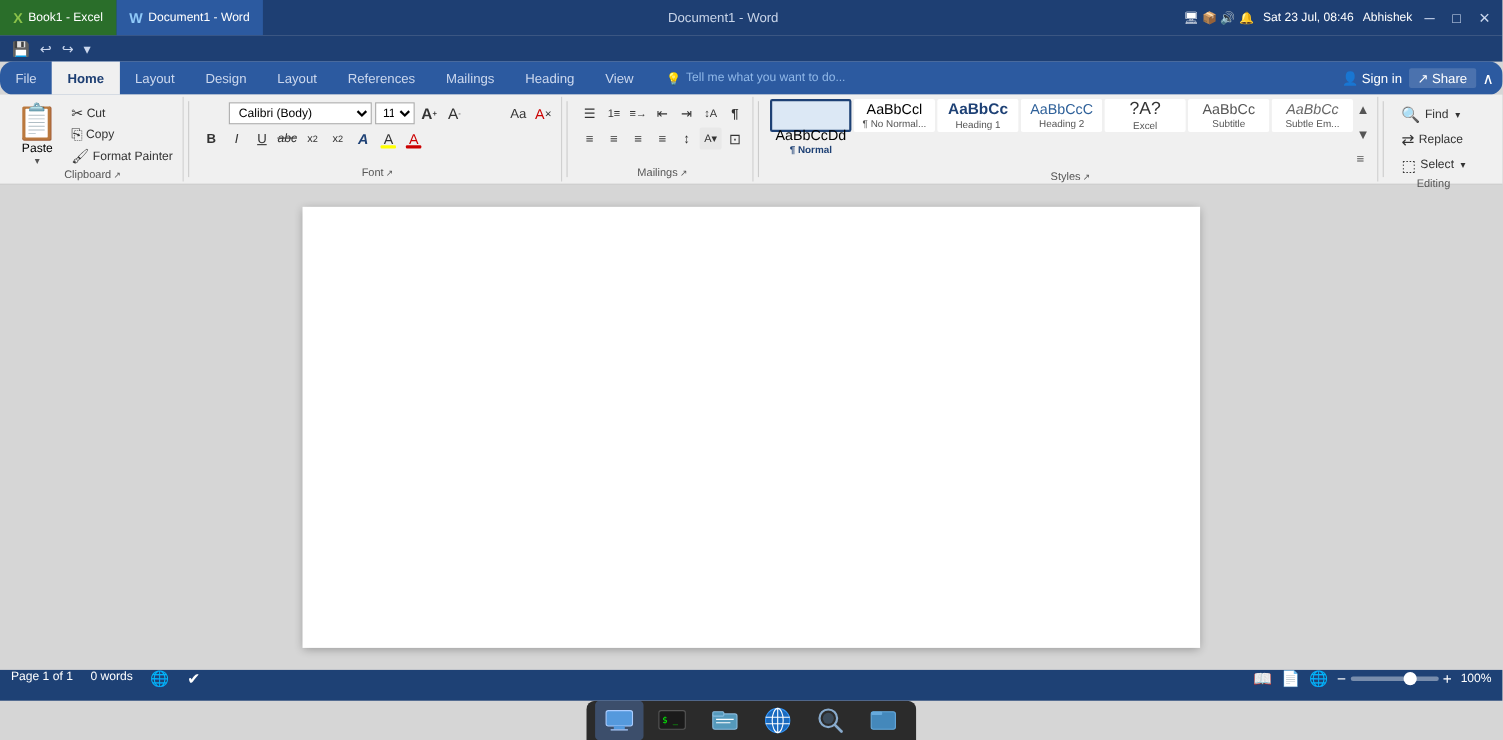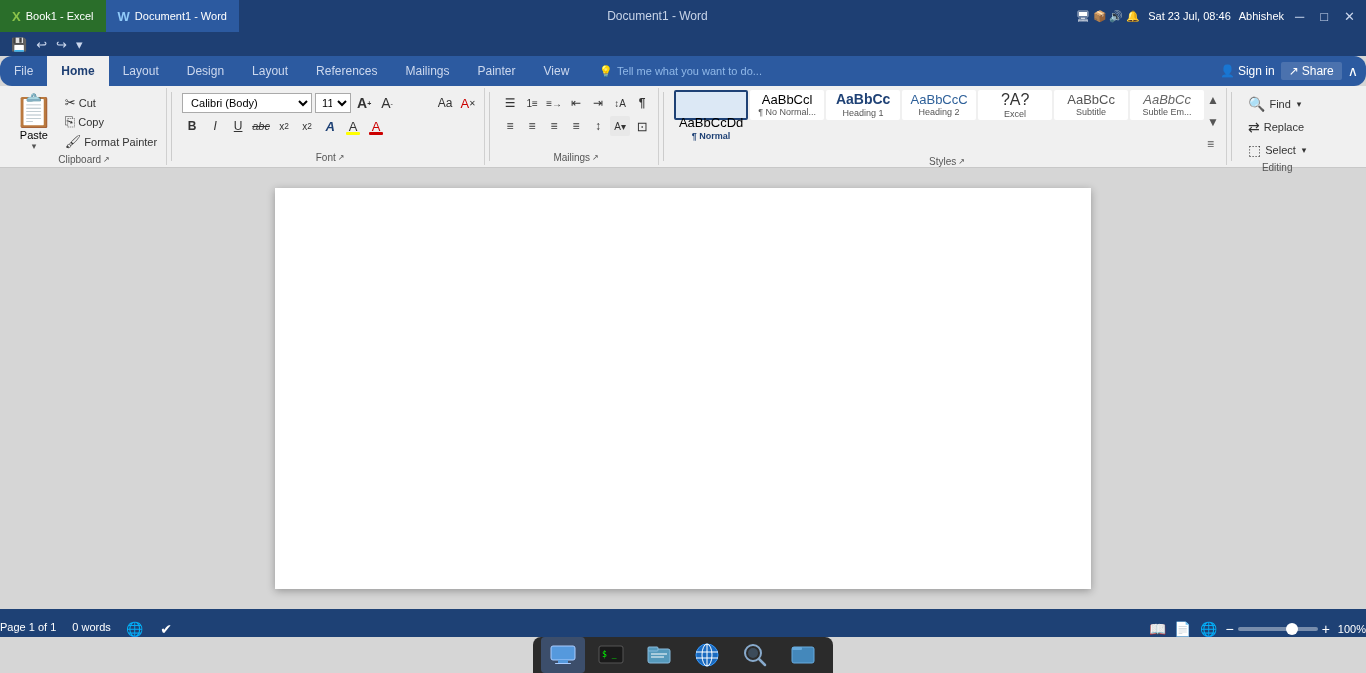--- a/index.html
+++ b/index.html
@@ -53,20 +53,21 @@
     
     .font-row { display: flex; align-items: center; gap: 3px; flex-wrap: wrap; }
     .font-select {
       border: 1px solid #aaa;
       background: white;
       padding: 1px 4px;
       font-size: 11px;
       height: 20px;
       width: 130px;
       cursor: pointer;
+      margin-left: 26px;
     }
     .font-size-select {
       border: 1px solid #aaa;
       background: white;
       padding: 1px 2px;
       font-size: 11px;
       height: 20px;
       width: 36px;
       cursor: pointer;
     }
@@ -114,22 +115,22 @@
       width: 816px;
       min-height: 400px;
       box-shadow: 0 2px 8px rgba(0,0,0,0.3);
     }
 
     
     .status-bar {
       background: #1e4175;
       height: 28px;
       display: flex;
-      align-items: flex-end;
-      padding: 0 0;
+      align-items: flex-start;
+      padding: 0 10px;
       color: white;
       font-size: 11px;
       justify-content: space-between;
     }
     .status-left { display: flex; gap: 16px; }
     .status-right { display: flex; align-items: center; gap: 8px; }
     .zoom-control { display: flex; align-items: center; gap: 4px; }
     .zoom-slider { width: 80px; height: 4px; background: rgba(255,255,255,0.4); border-radius: 2px; position: relative; cursor: pointer; }
     .zoom-thumb { width: 12px; height: 12px; background: white; border-radius: 50%; position: absolute; top: -4px; left: 60%; cursor: pointer; }
 
@@ -259,21 +260,21 @@
 
 <div class="menu-bar-row">
   <div class="menu-tabs">
     <div class="menu-tab">File</div>
     <div class="menu-tab active">Home</div>
     <div class="menu-tab">Layout</div>
     <div class="menu-tab">Design</div>
     <div class="menu-tab">Layout</div>
     <div class="menu-tab">References</div>
     <div class="menu-tab">Mailings</div>
-    <div class="menu-tab">Painter</div>
+    <div class="menu-tab">Heading</div>
     <div class="menu-tab">View</div>
     <div style="display:flex;align-items:center;padding:0 8px;margin-left:8px;">
       <span style="font-size:11px;color:#90b8e8;">💡</span>
       <span style="font-size:11px;color:#90b8e8;margin-left:4px;">Tell me what you want to do...</span>
     </div>
   </div>
   <div class="menu-right">
     <div class="sign-in-btn">
       <span>👤</span>
       <span>Sign in</span>

